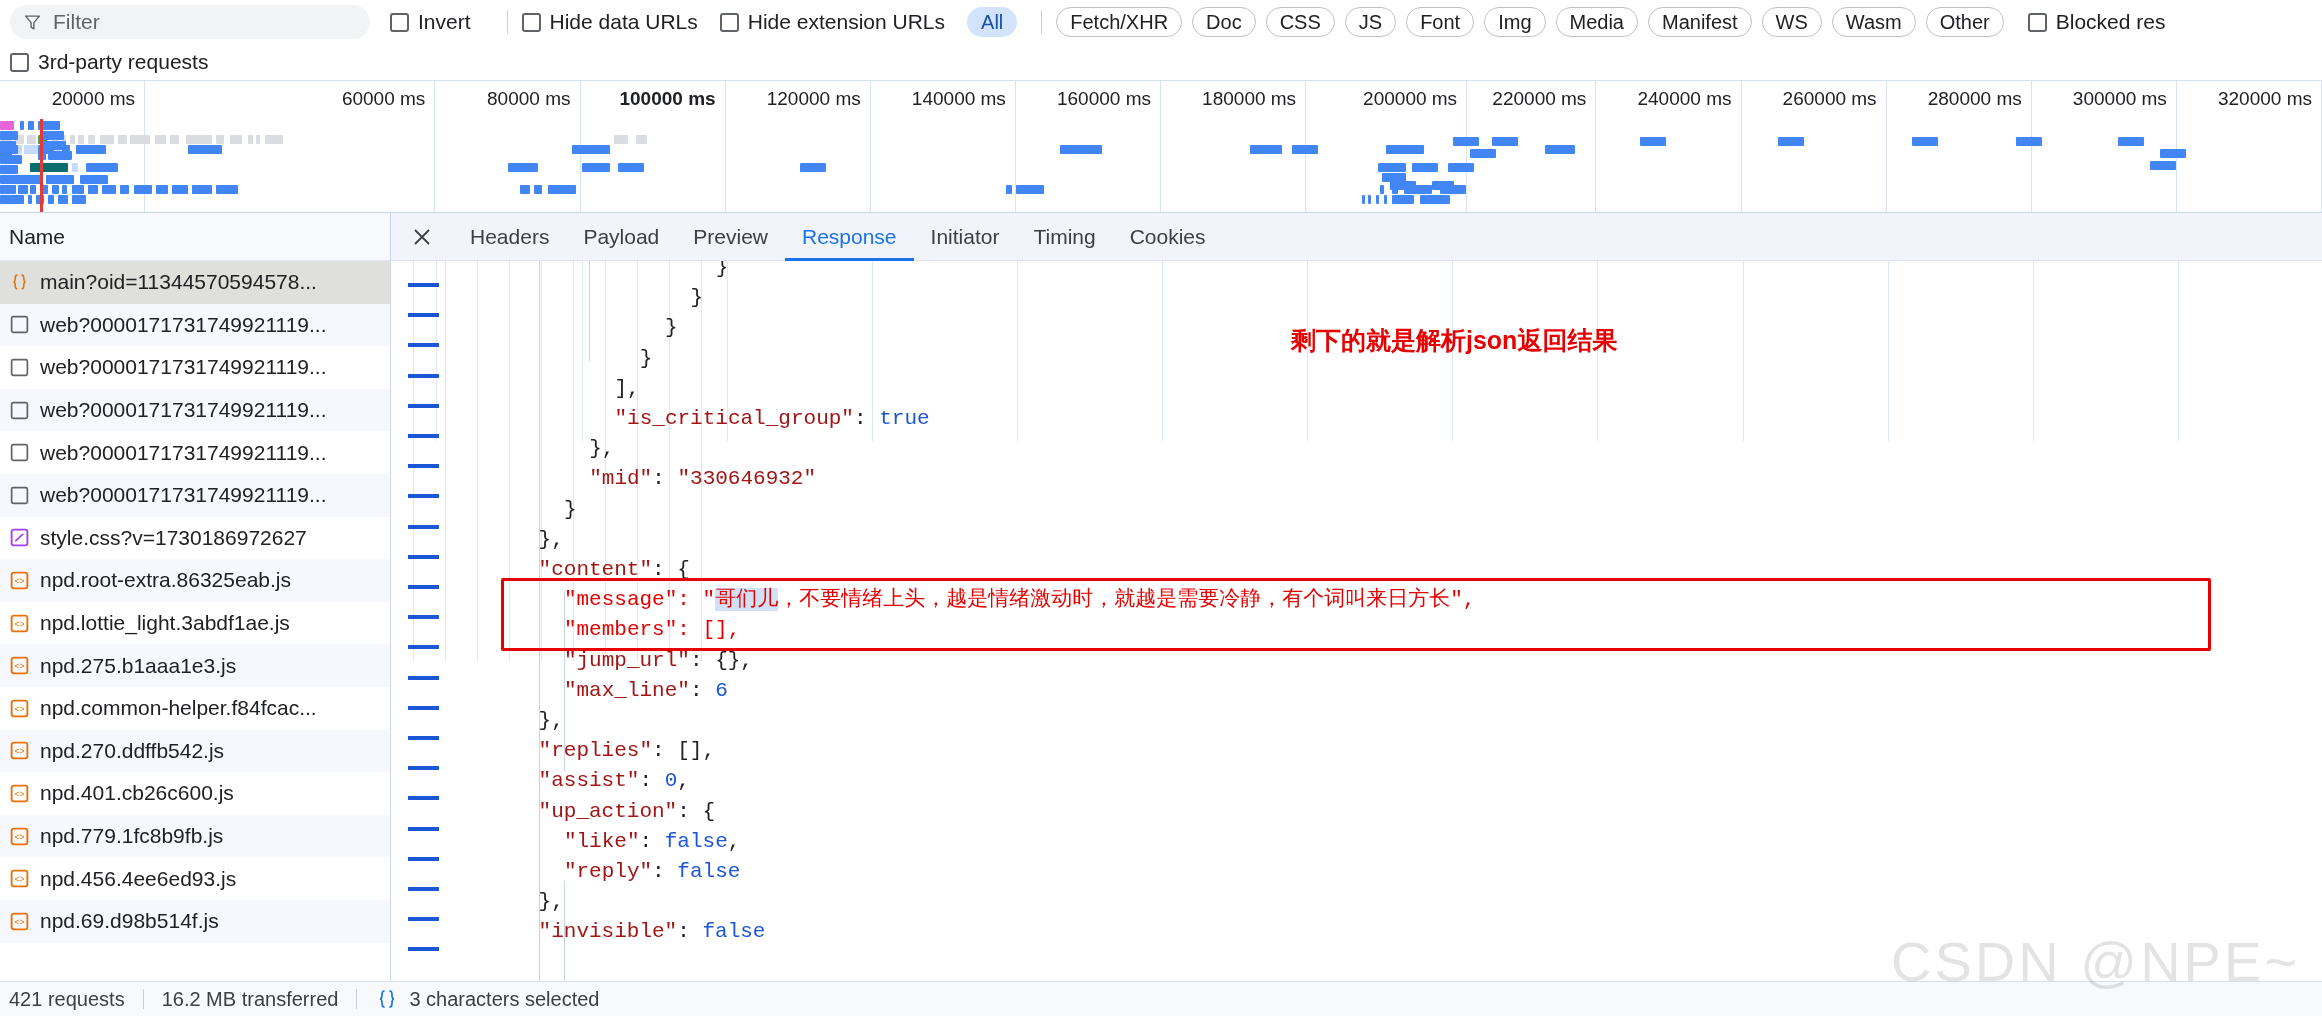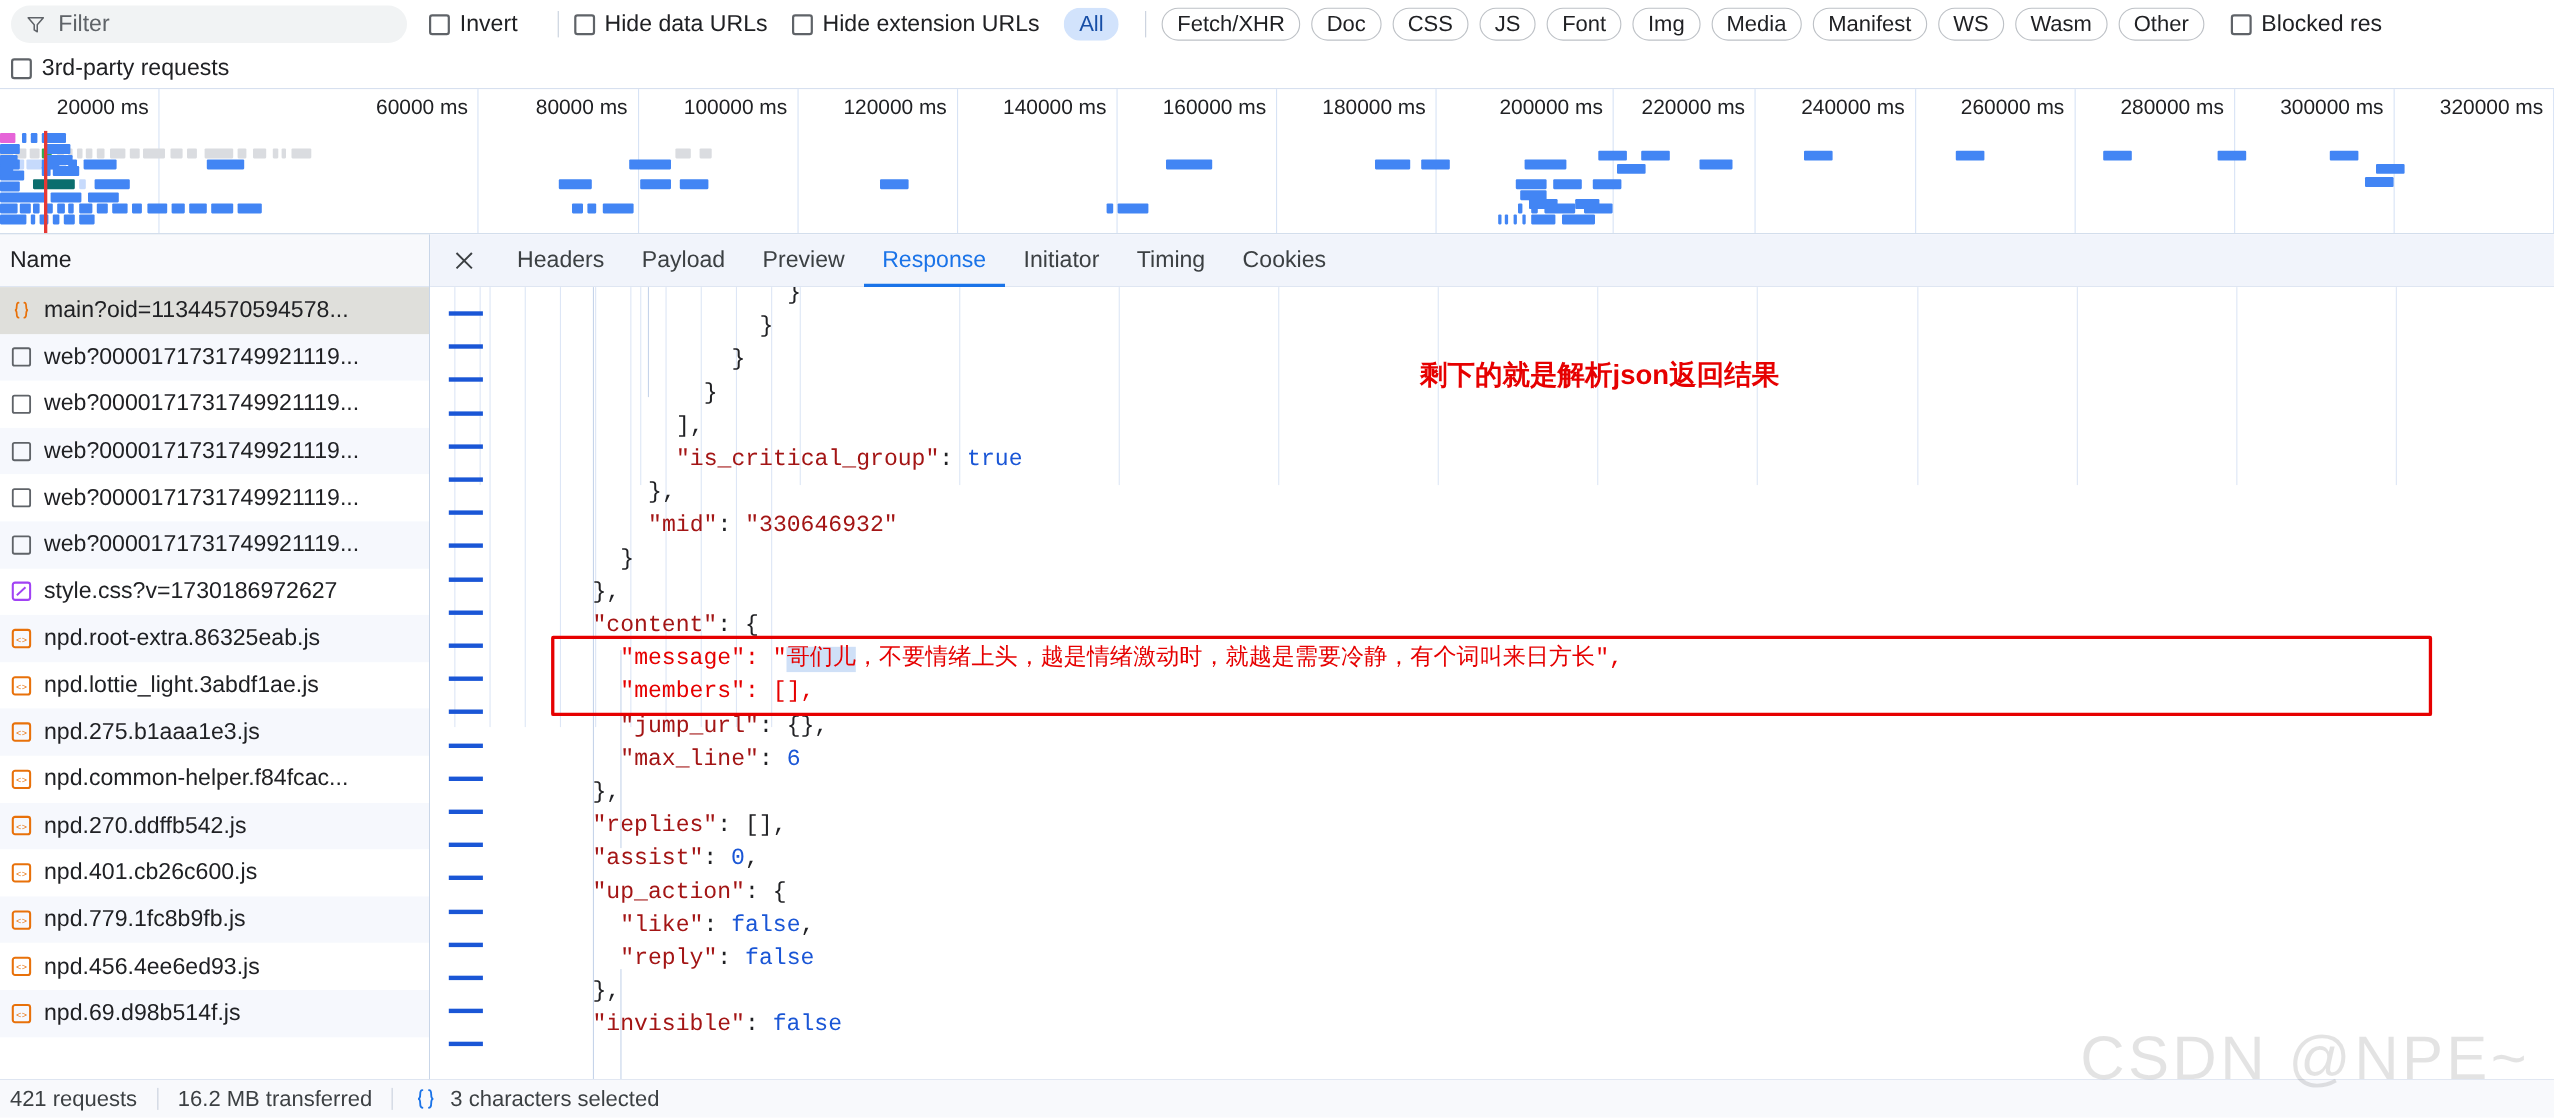--- a/index.html
+++ b/index.html
@@ -200,21 +200,21 @@
     <div class="ruler" id="ruler">
         <div class="ruler-cell" style="left: 0px; width: 145.125px;">
           <div class="ruler-label">20000 ms</div>
         </div>
         <div class="ruler-cell" style="left: 290.25px; width: 145.125px;">
           <div class="ruler-label">60000 ms</div>
         </div>
         <div class="ruler-cell" style="left: 435.375px; width: 145.125px;">
           <div class="ruler-label">80000 ms</div>
         </div>
-        <div class="ruler-cell" style="left: 580.5px; width: 145.125px;">
+        <div class="ruler-cell" style="left: 580.5px; width: 145.125px; font-weight: bold;">
           <div class="ruler-label">100000 ms</div>
         </div>
         <div class="ruler-cell" style="left: 725.625px; width: 145.125px;">
           <div class="ruler-label">120000 ms</div>
         </div>
         <div class="ruler-cell" style="left: 870.75px; width: 145.125px;">
           <div class="ruler-label">140000 ms</div>
         </div>
         <div class="ruler-cell" style="left: 1015.88px; width: 145.125px;">
           <div class="ruler-label">160000 ms</div>

